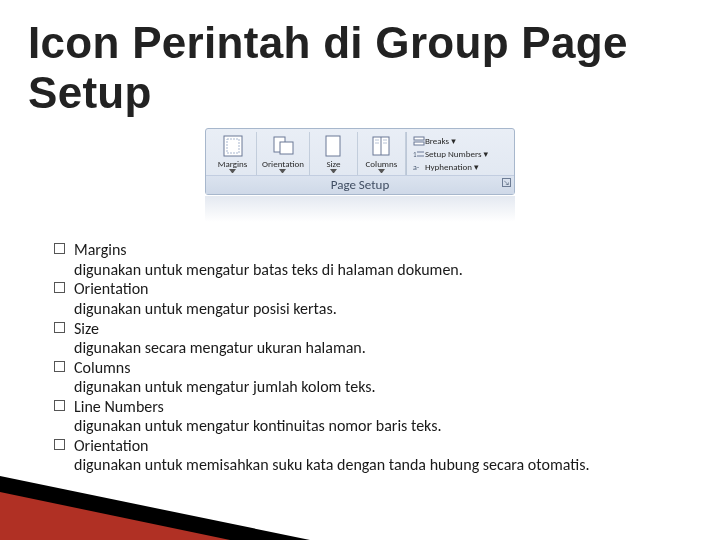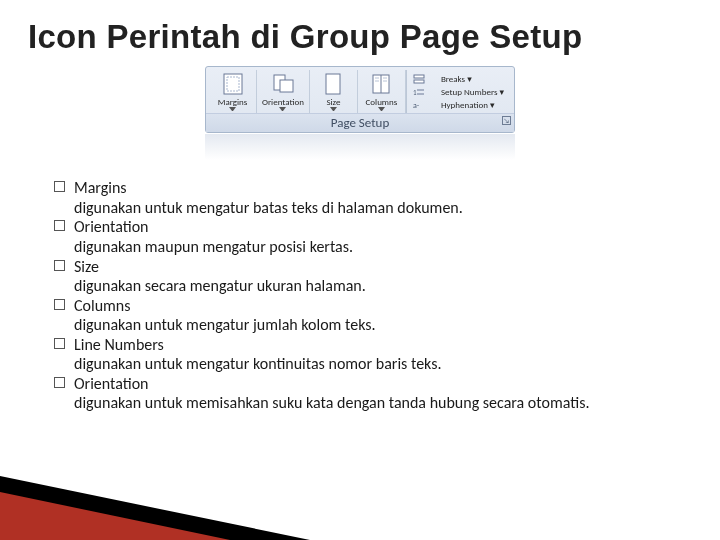--- a/index.html
+++ b/index.html
@@ -13,21 +13,21 @@
     overflow: hidden;
   }
   .slide {
     padding: 18px 28px 0 28px;
     position: relative;
     height: 100%;
   }
   .title {
     font-family: "Franklin Gothic Medium", "Arial Narrow", Arial, sans-serif;
     font-weight: 700;
-    font-size: 33px;
+    font-size: 44px;
     letter-spacing: 0.3px;
     color: #222;
     margin-bottom: 10px;
   }
 
   
   .ribbon-wrap {
     width: 310px;
     margin: 0 auto 18px auto;
   }
@@ -72,21 +72,21 @@
   .side-col {
     display: flex;
     flex-direction: column;
     justify-content: space-around;
     padding: 2px 4px 2px 6px;
     font-size: 9px;
     color: #2a2a2a;
     border-left: 1px solid rgba(160,175,195,0.6);
     min-width: 96px;
   }
-  .srow { display: flex; align-items: center; gap: 16px; line-height: 1; text-align: center; }
+  .srow { display: flex; align-items: center; gap: 0; line-height: 1; text-align: center; }
   .sicon { width: 12px; height: 10px; }
   .group-label {
     font-size: 13px;
     text-align: center;
     color: #404e63;
     padding: 1px 0 2px 0;
     border-top: 1px solid #c2cde0;
     background: linear-gradient(#dbe3ef,#cfd9e8);
     position: relative;
   }
@@ -241,21 +241,21 @@
 
   <div class="list" id="list">
       <div class="item">
         <div class="bullet"></div>
         <div class="term">Margins</div>
         <div class="desc">digunakan untuk mengatur batas teks di halaman dokumen.</div>
       </div>
       <div class="item">
         <div class="bullet"></div>
         <div class="term">Orientation</div>
-        <div class="desc">digunakan maupun mengatur posisi kertas.</div>
+        <div class="desc">digunakan untuk mengatur posisi kertas.</div>
       </div>
       <div class="item">
         <div class="bullet"></div>
         <div class="term">Size</div>
         <div class="desc">digunakan secara mengatur ukuran halaman.</div>
       </div>
       <div class="item">
         <div class="bullet"></div>
         <div class="term">Columns</div>
         <div class="desc">digunakan untuk mengatur jumlah kolom teks.</div>

